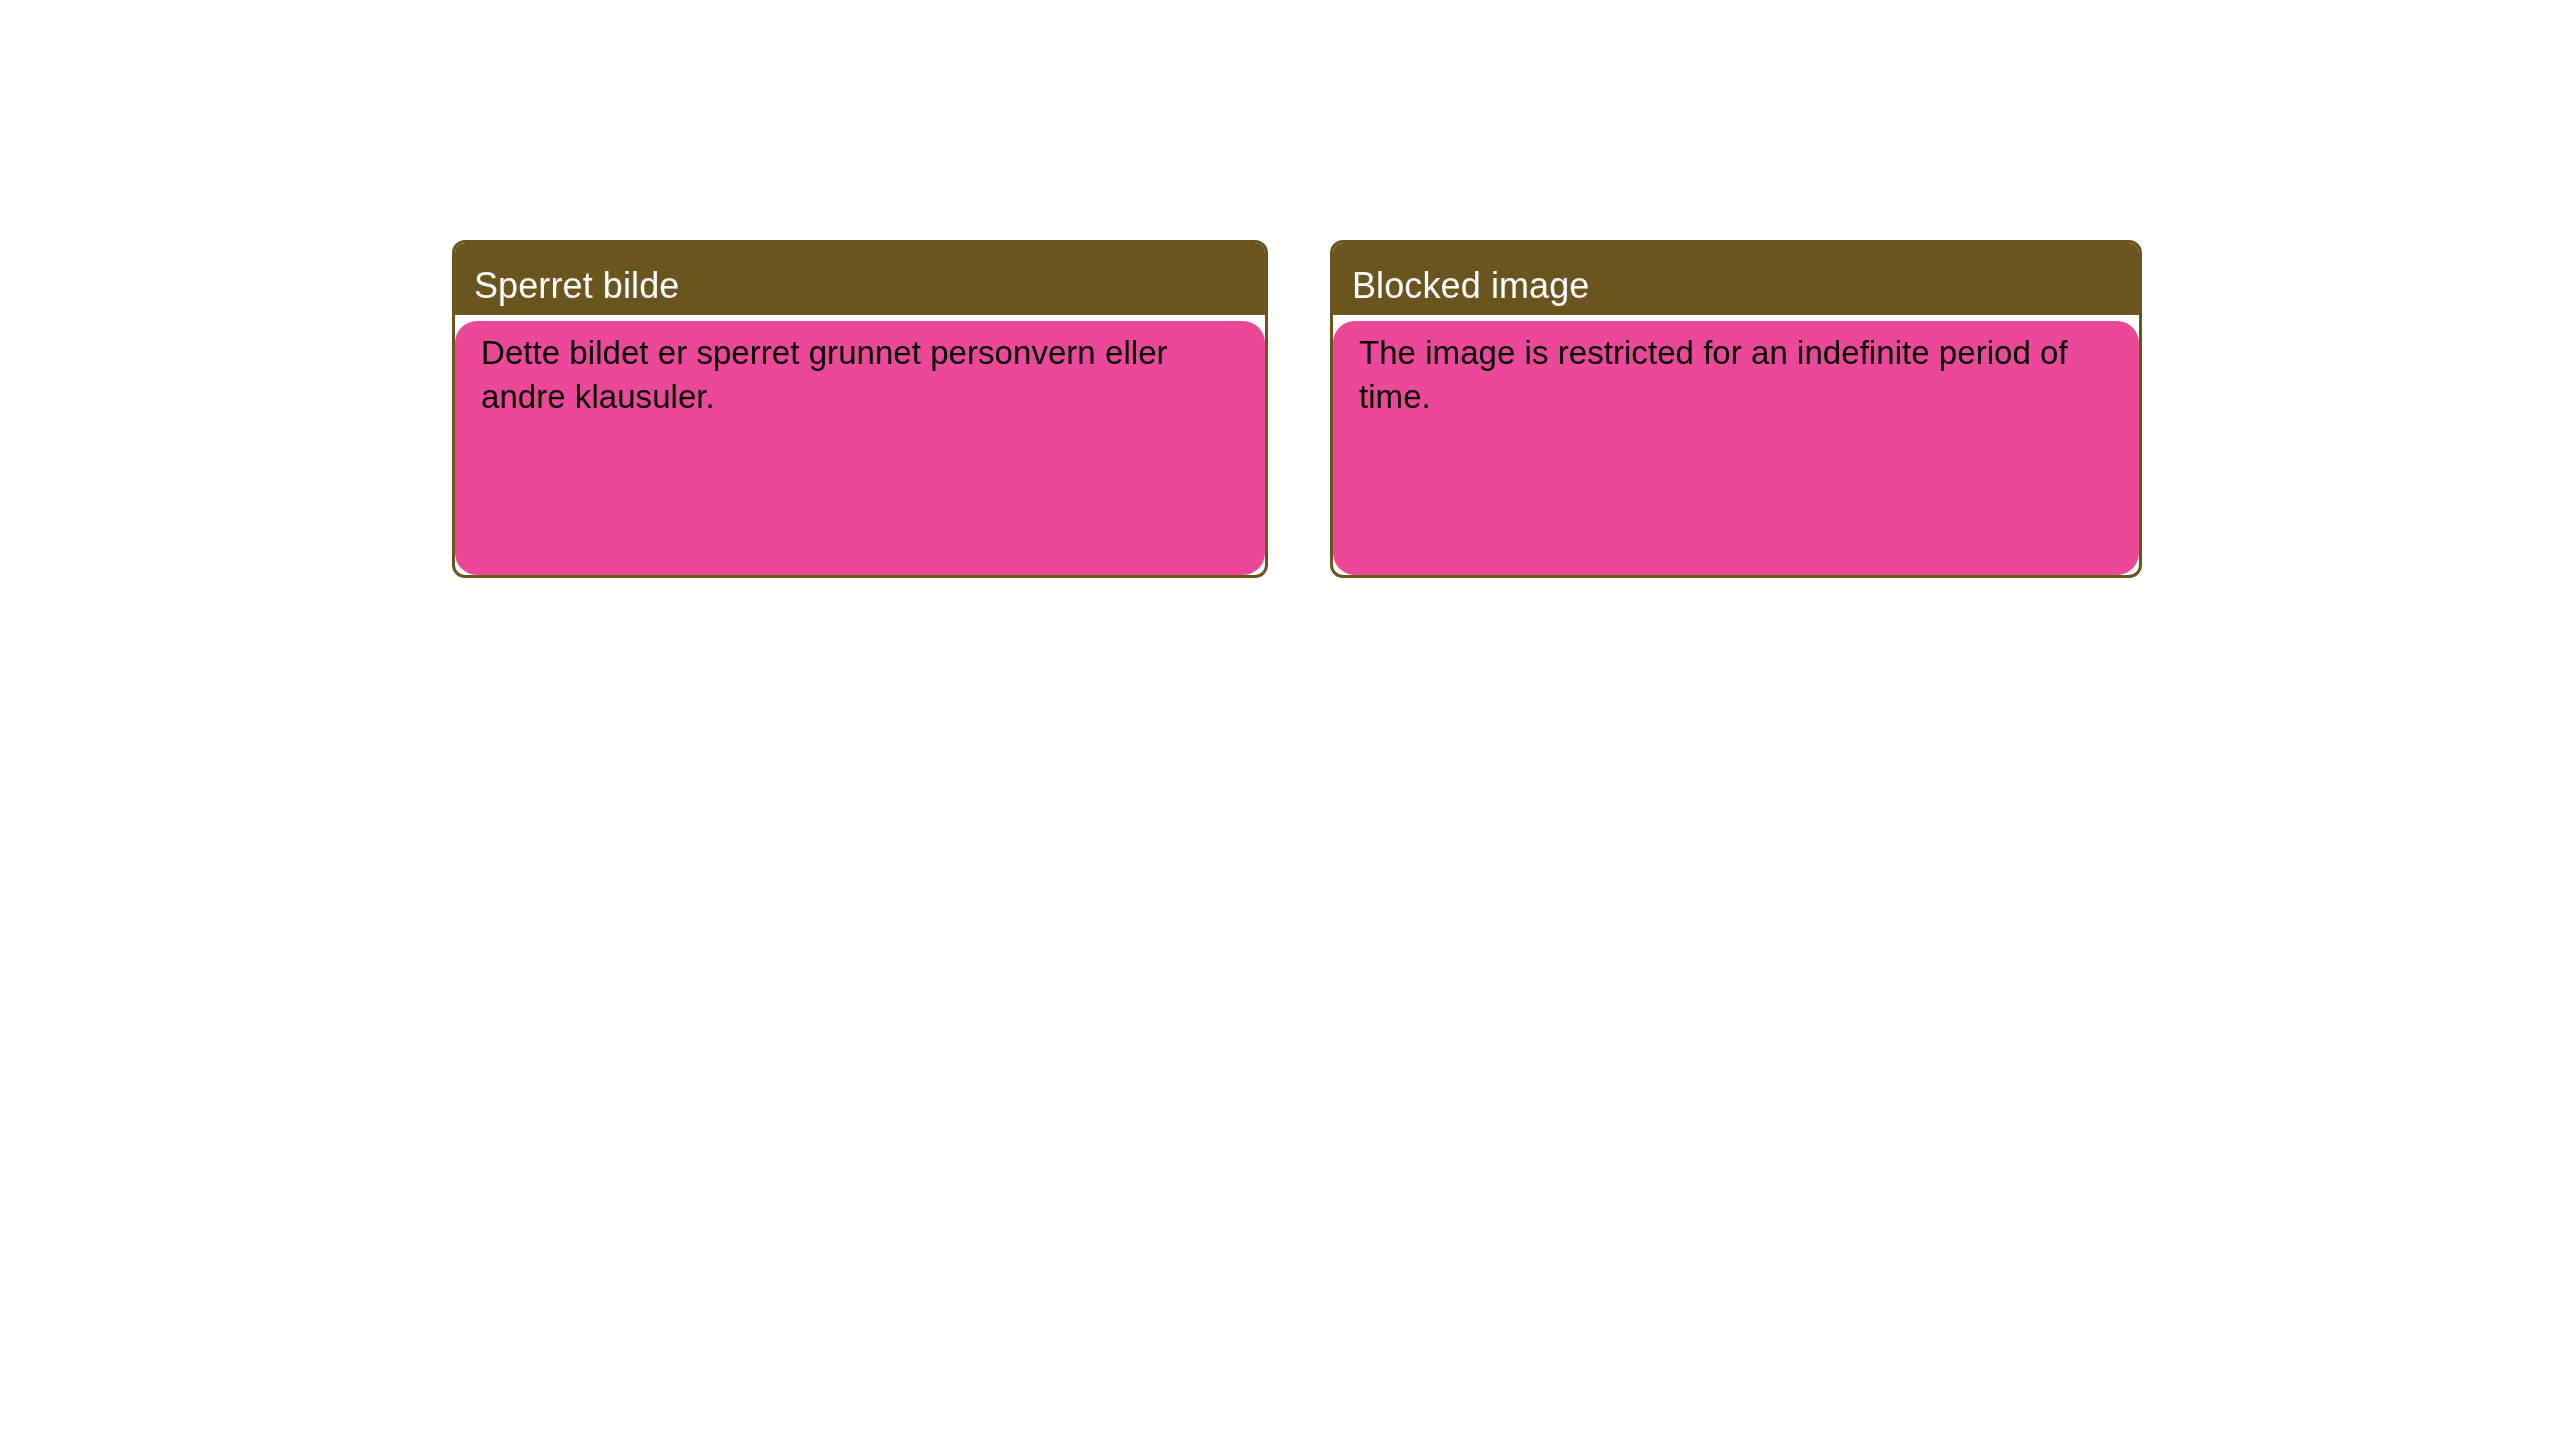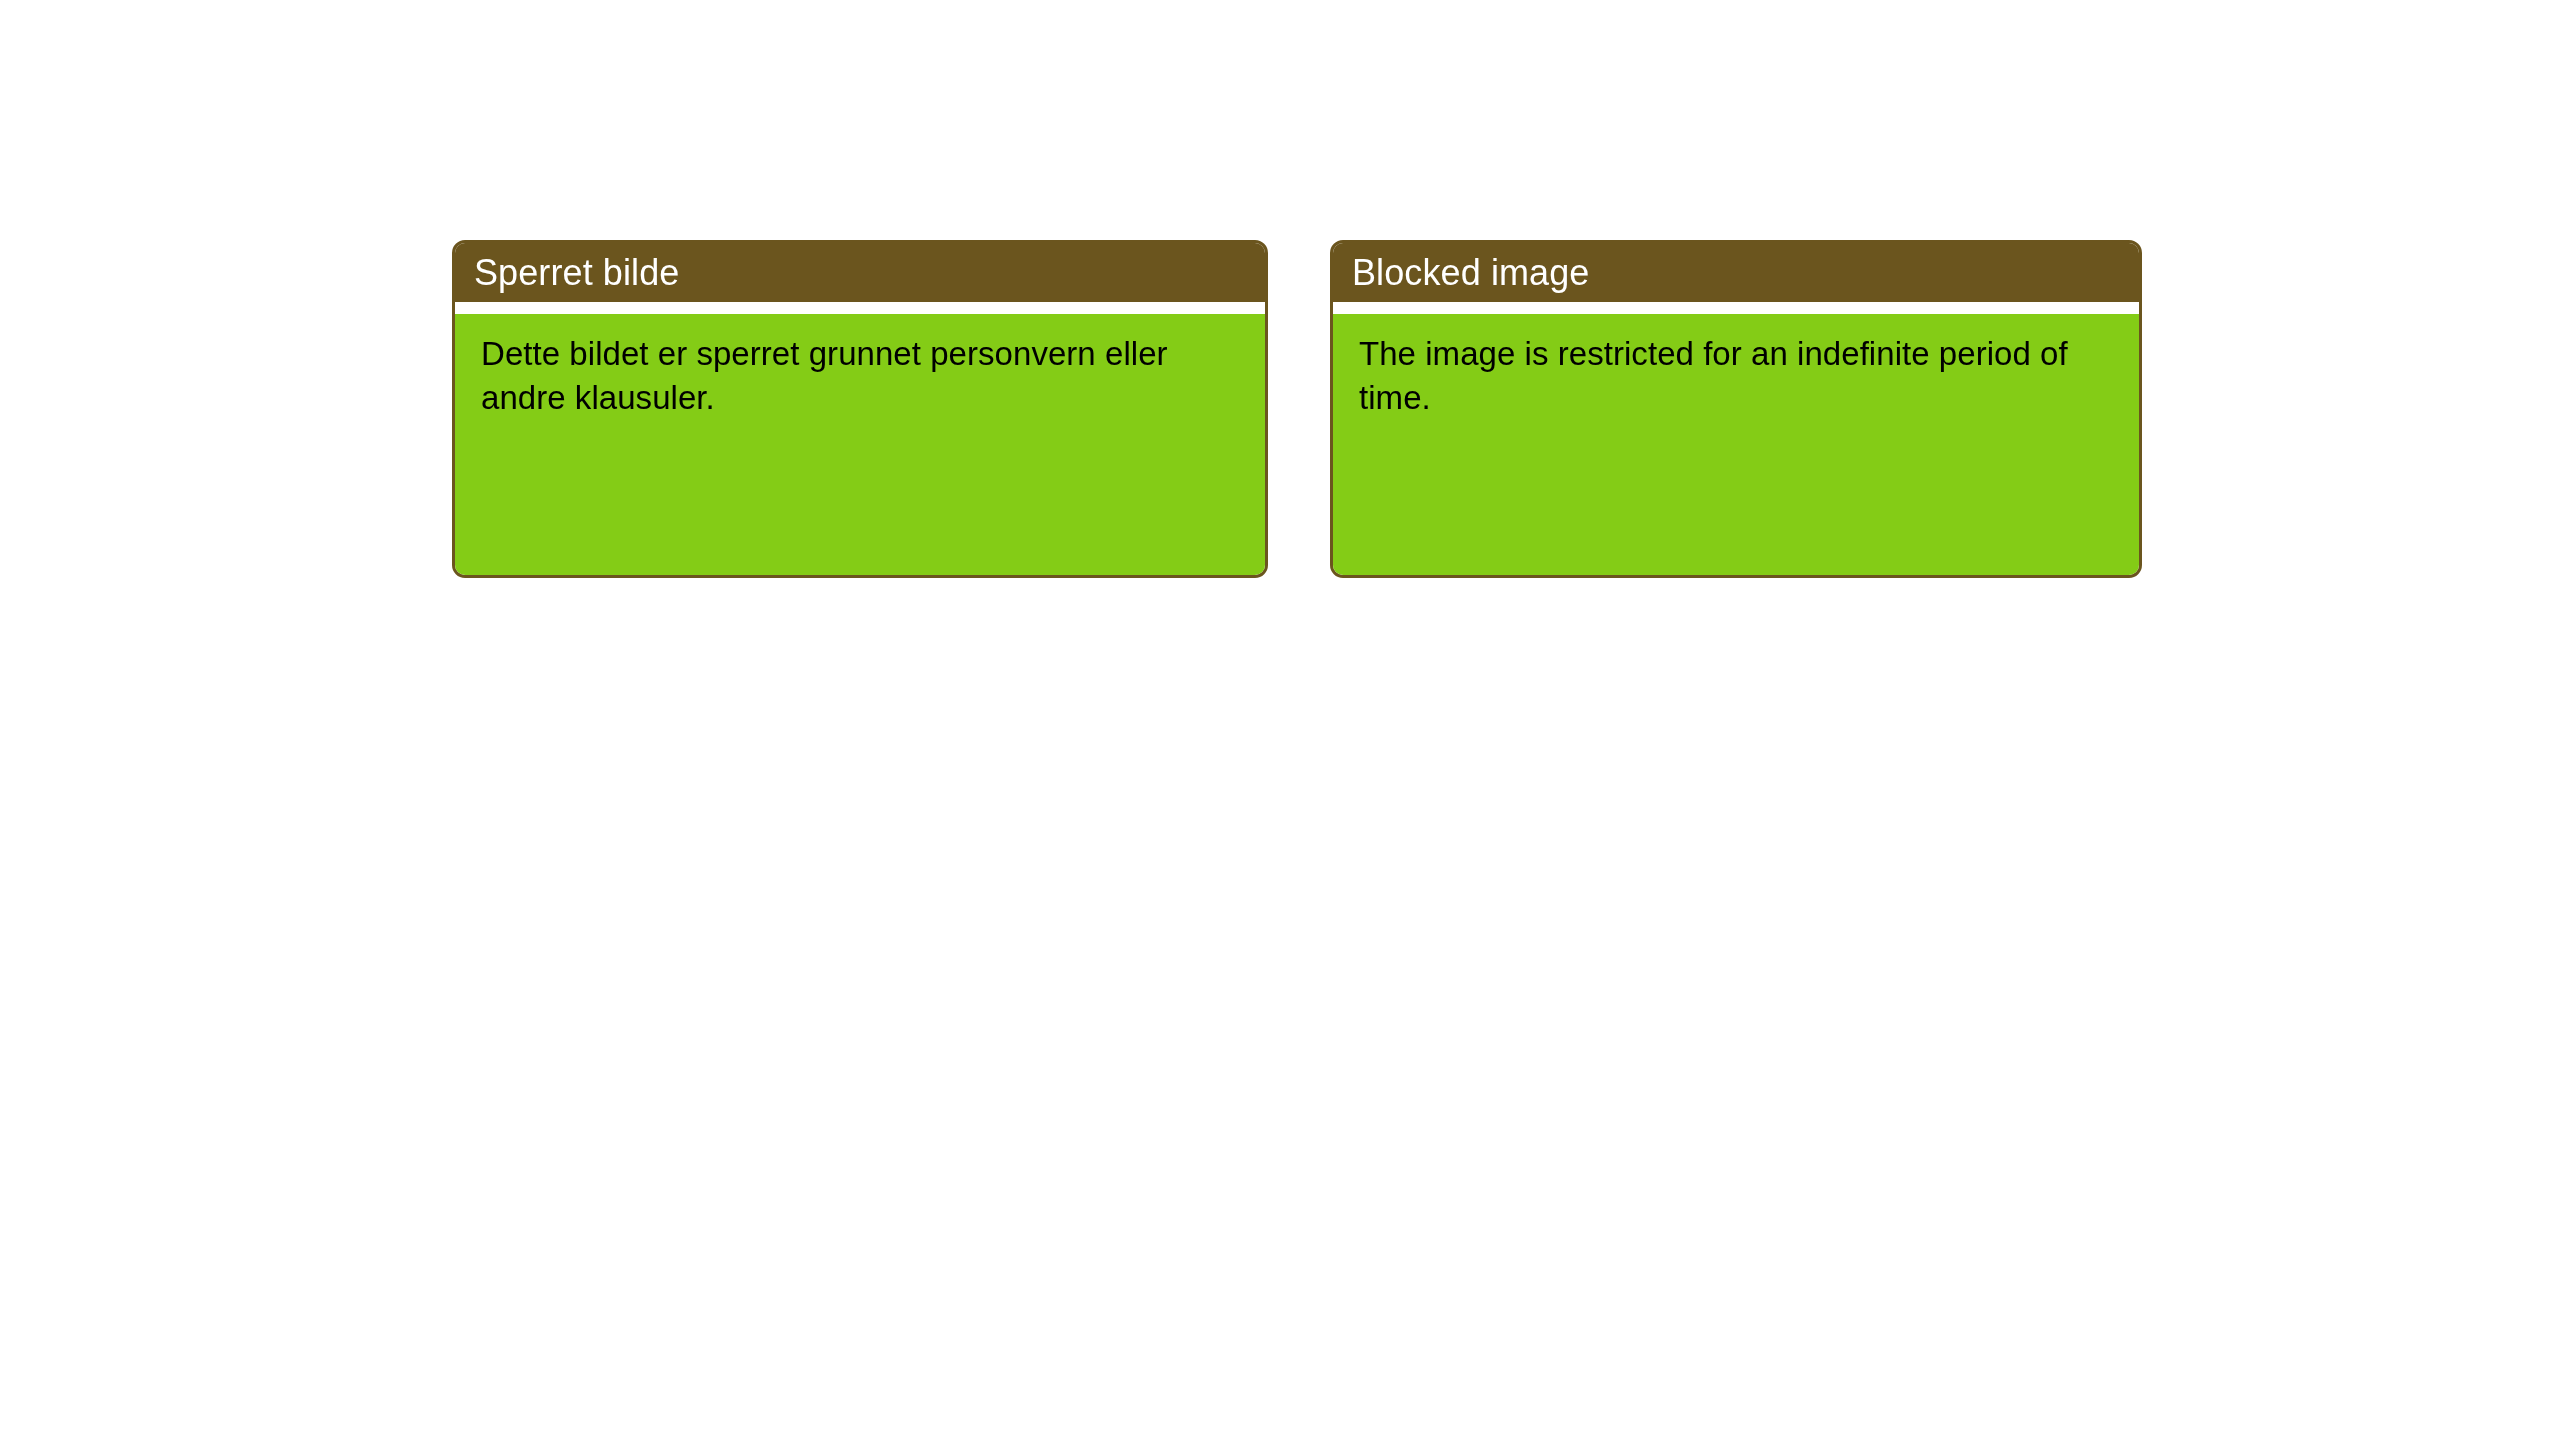--- a/index.html
+++ b/index.html
@@ -48,39 +48,40 @@
     width: 812px;
     justify-content: flex-end;
   }
 
   .card-header {
     flex: 0 0 auto;
     height: 59px;
     background: #6b551e;
     display: flex;
     align-items: center;
-    padding: 3px 0 0 22px;
-    margin: -3px -3px 12px -3px;
+    padding: 16px 0 0 22px;
+    margin: -3px -3px 6px -3px;
     border-top-left-radius: 11px;
     border-top-right-radius: 11px;
   }
 
   .card-title {
     color: #ffffff;
     font-size: 36px;
     line-height: 40px;
     font-weight: 400;
     letter-spacing: 0.1px;
     white-space: nowrap;
   }
 
   .card-body {
     flex: 1 1 auto;
-    padding: 18px 26px 0 26px;
-    background: #84cc16;
+    padding: 10px 26px 0 26px;
+    background: #ec4899;
+    border-radius: 22px;
   }
 
   .card-paragraph {
     color: #000000;
     font-size: 33px;
     line-height: 44px;
     font-weight: 400;
     margin: 0;
     letter-spacing: 0.05px;
   }

